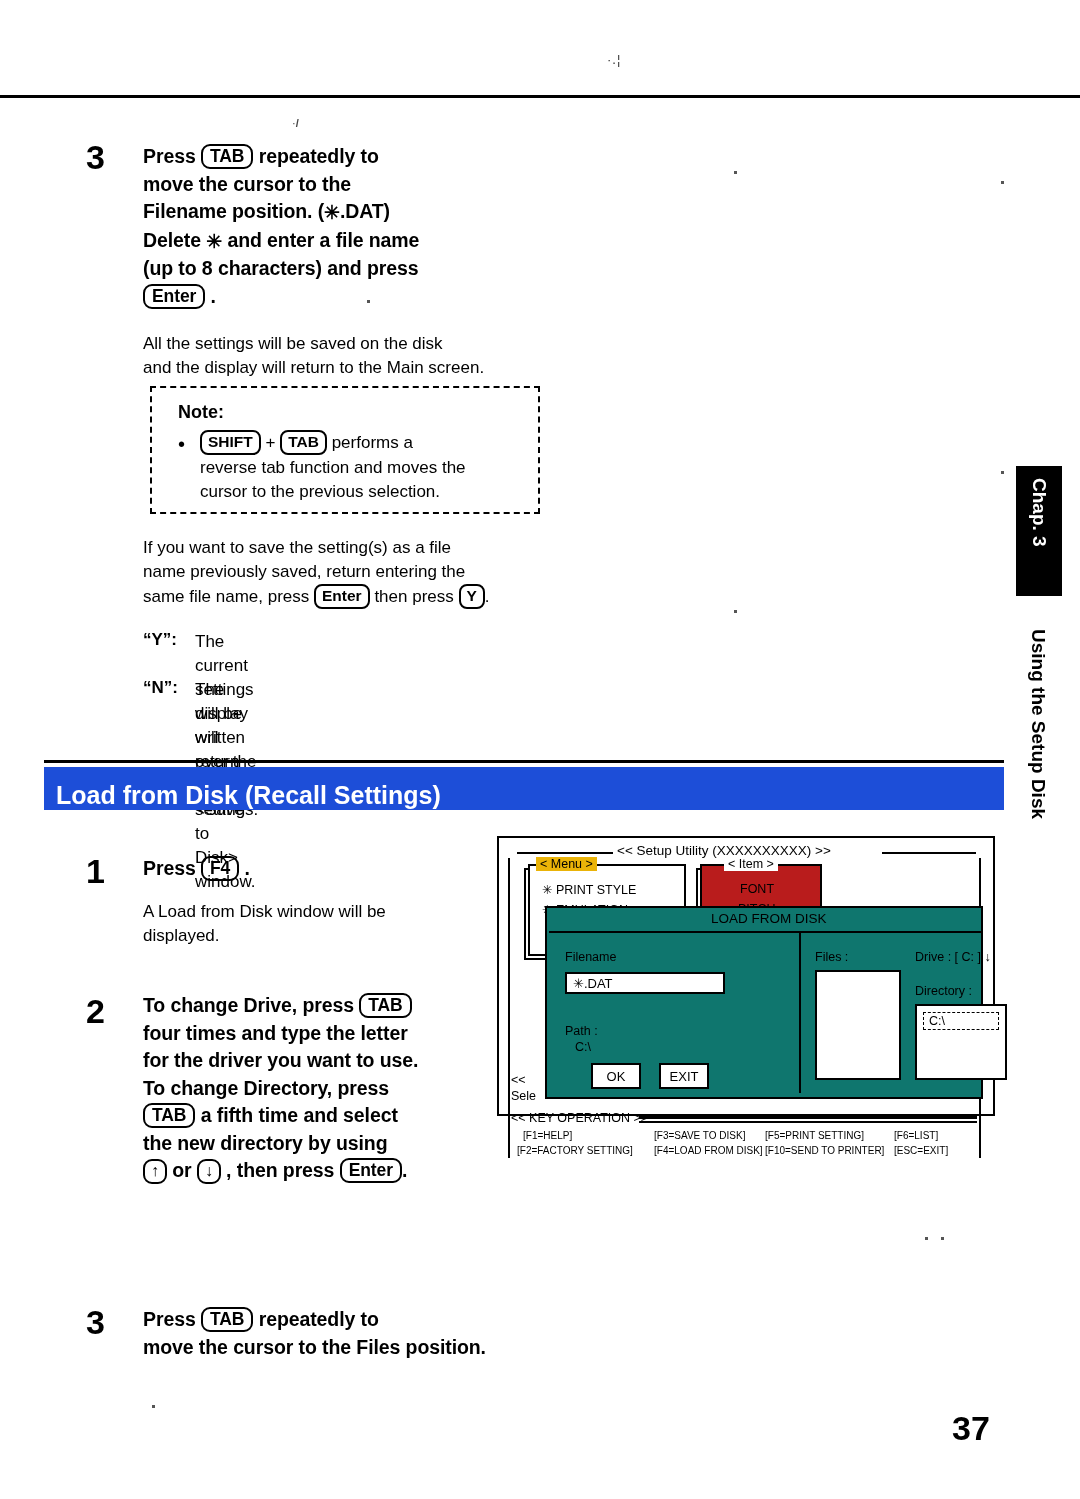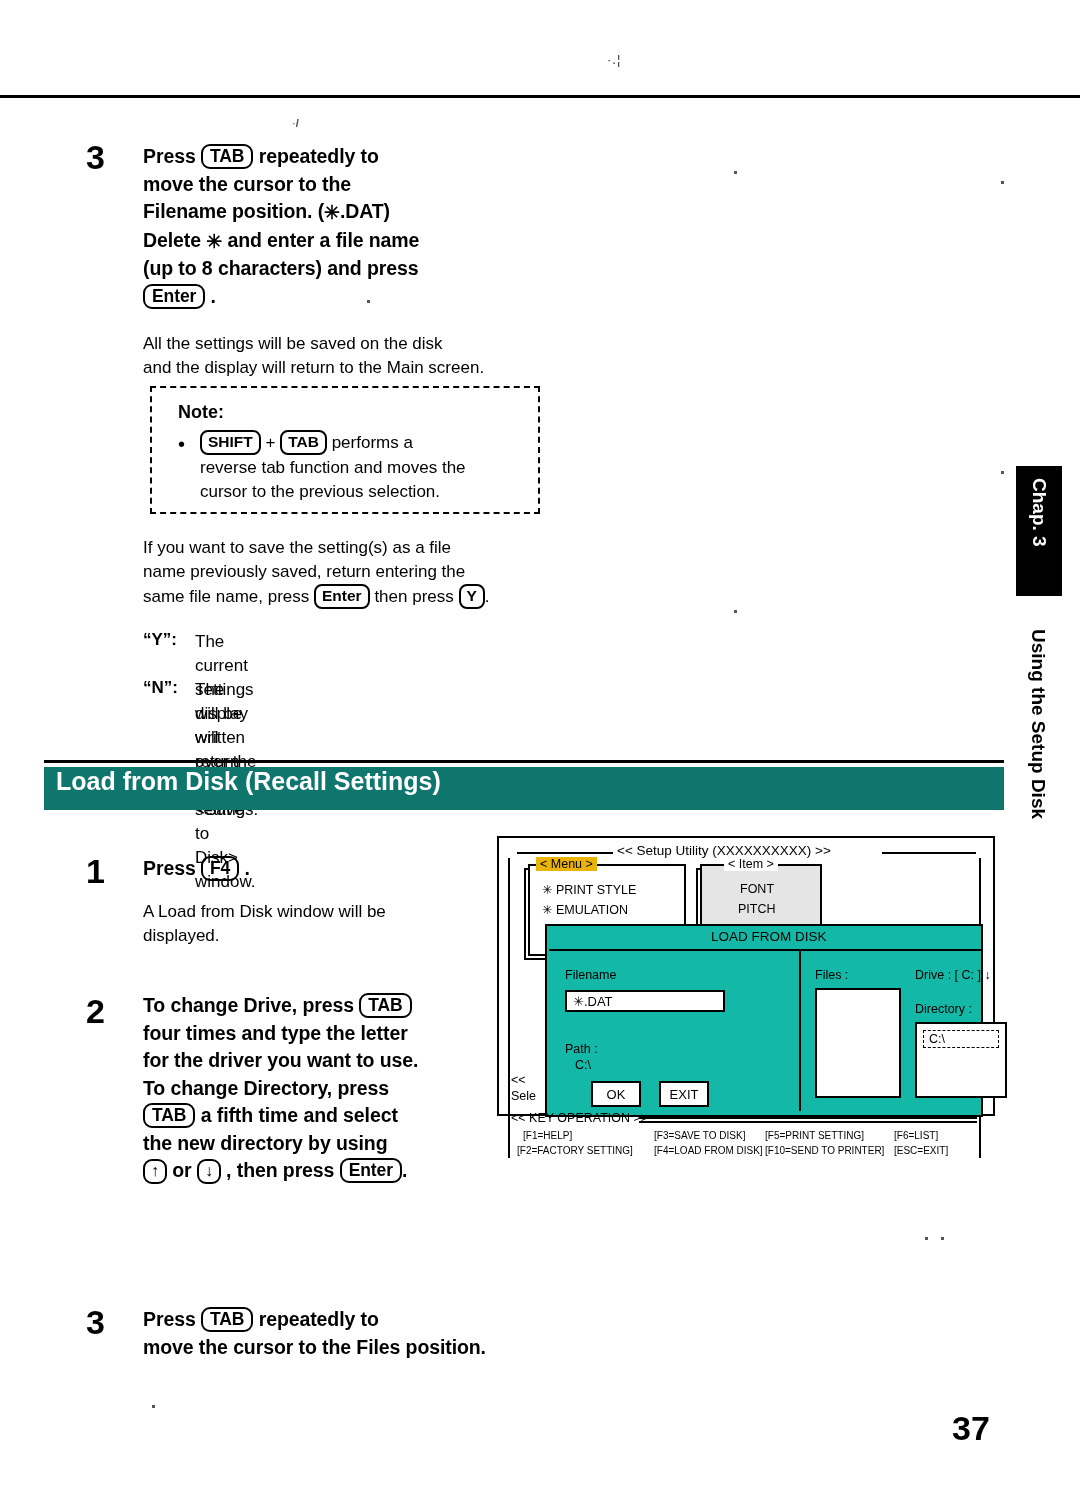--- a/index.html
+++ b/index.html
@@ -72,22 +72,22 @@
     border: 2px dashed #000;
     background: #fff;
   }
   .note-title { font-size: 18px; font-weight: bold; }
   .note-line { font-size: 17px; line-height: 24.5px; }
   .note-bullet { position: absolute; font-size: 20px; line-height: 1; }
 
   
   .sect-bar {
     position: absolute;
-    background: #0f766e;
-    display: flex; align-items: flex-start;
+    background: #1d4ed8;
+    display: flex; align-items: flex-end;
   }
   .sect-bar span {
     color: #fff; font-size: 25px; font-weight: bold;
     padding-left: 12px; letter-spacing: 0px;
   }
   .sect-rule-top { position: absolute; background: #000; }
 
   
   .chap-tab {
     position: absolute; left: 1016px; top: 466px;
@@ -282,30 +282,30 @@
         <span>✳</span>
         <span>PRINT STYLE</span>
       </div>
       <div class="t fig-sm" style="left:12px; top:36px;">
         <span>✳</span>
         <span>EMULATION</span>
       </div>
     </div>
 
     <div class="panel" style="left:197px; top:30px; width:122px; height:68px;"></div>
-    <div class="panel" style="left:201px; top:26px; width:122px; height:68px; background:#e5e5e5;">
+    <div class="panel" style="left:201px; top:26px; width:122px; height:68px; background:#b91c1c;">
       <div class="t fig-sm" style="left:22px; top:-9px; background:#fff; padding:0 4px;">&lt; Item &gt;</div>
       <div class="t fig-sm" style="left:38px; top:16px;">FONT</div>
       <div class="t fig-sm" style="left:36px; top:36px;">PITCH</div>
     </div>
 
     <div class="t fig-sm" style="left:12px; top:235px;">&lt;&lt;</div>
     <div class="t fig-sm" style="left:12px; top:251px;">Sele</div>
 
-    <div class="panel" style="left:46px; top:86px; width:438px; height:193px; background:#14b8a6;">
+    <div class="panel" style="left:46px; top:68px; width:438px; height:193px; background:#0f766e;">
       <div class="t fig-md" style="left:164px; top:3px;">LOAD FROM DISK</div>
       <div class="rule" style="left:2px; top:23px; width:434px;"></div>
 
       <div class="vrule" style="left:252px; top:25px; height:160px;"></div>
 
       <div class="t fig-sm" style="left:18px; top:42px;">Filename</div>
       <div class="fld" style="left:18px; top:64px; width:160px; height:22px;">
         <span>✳.DAT</span>
       </div>
 

